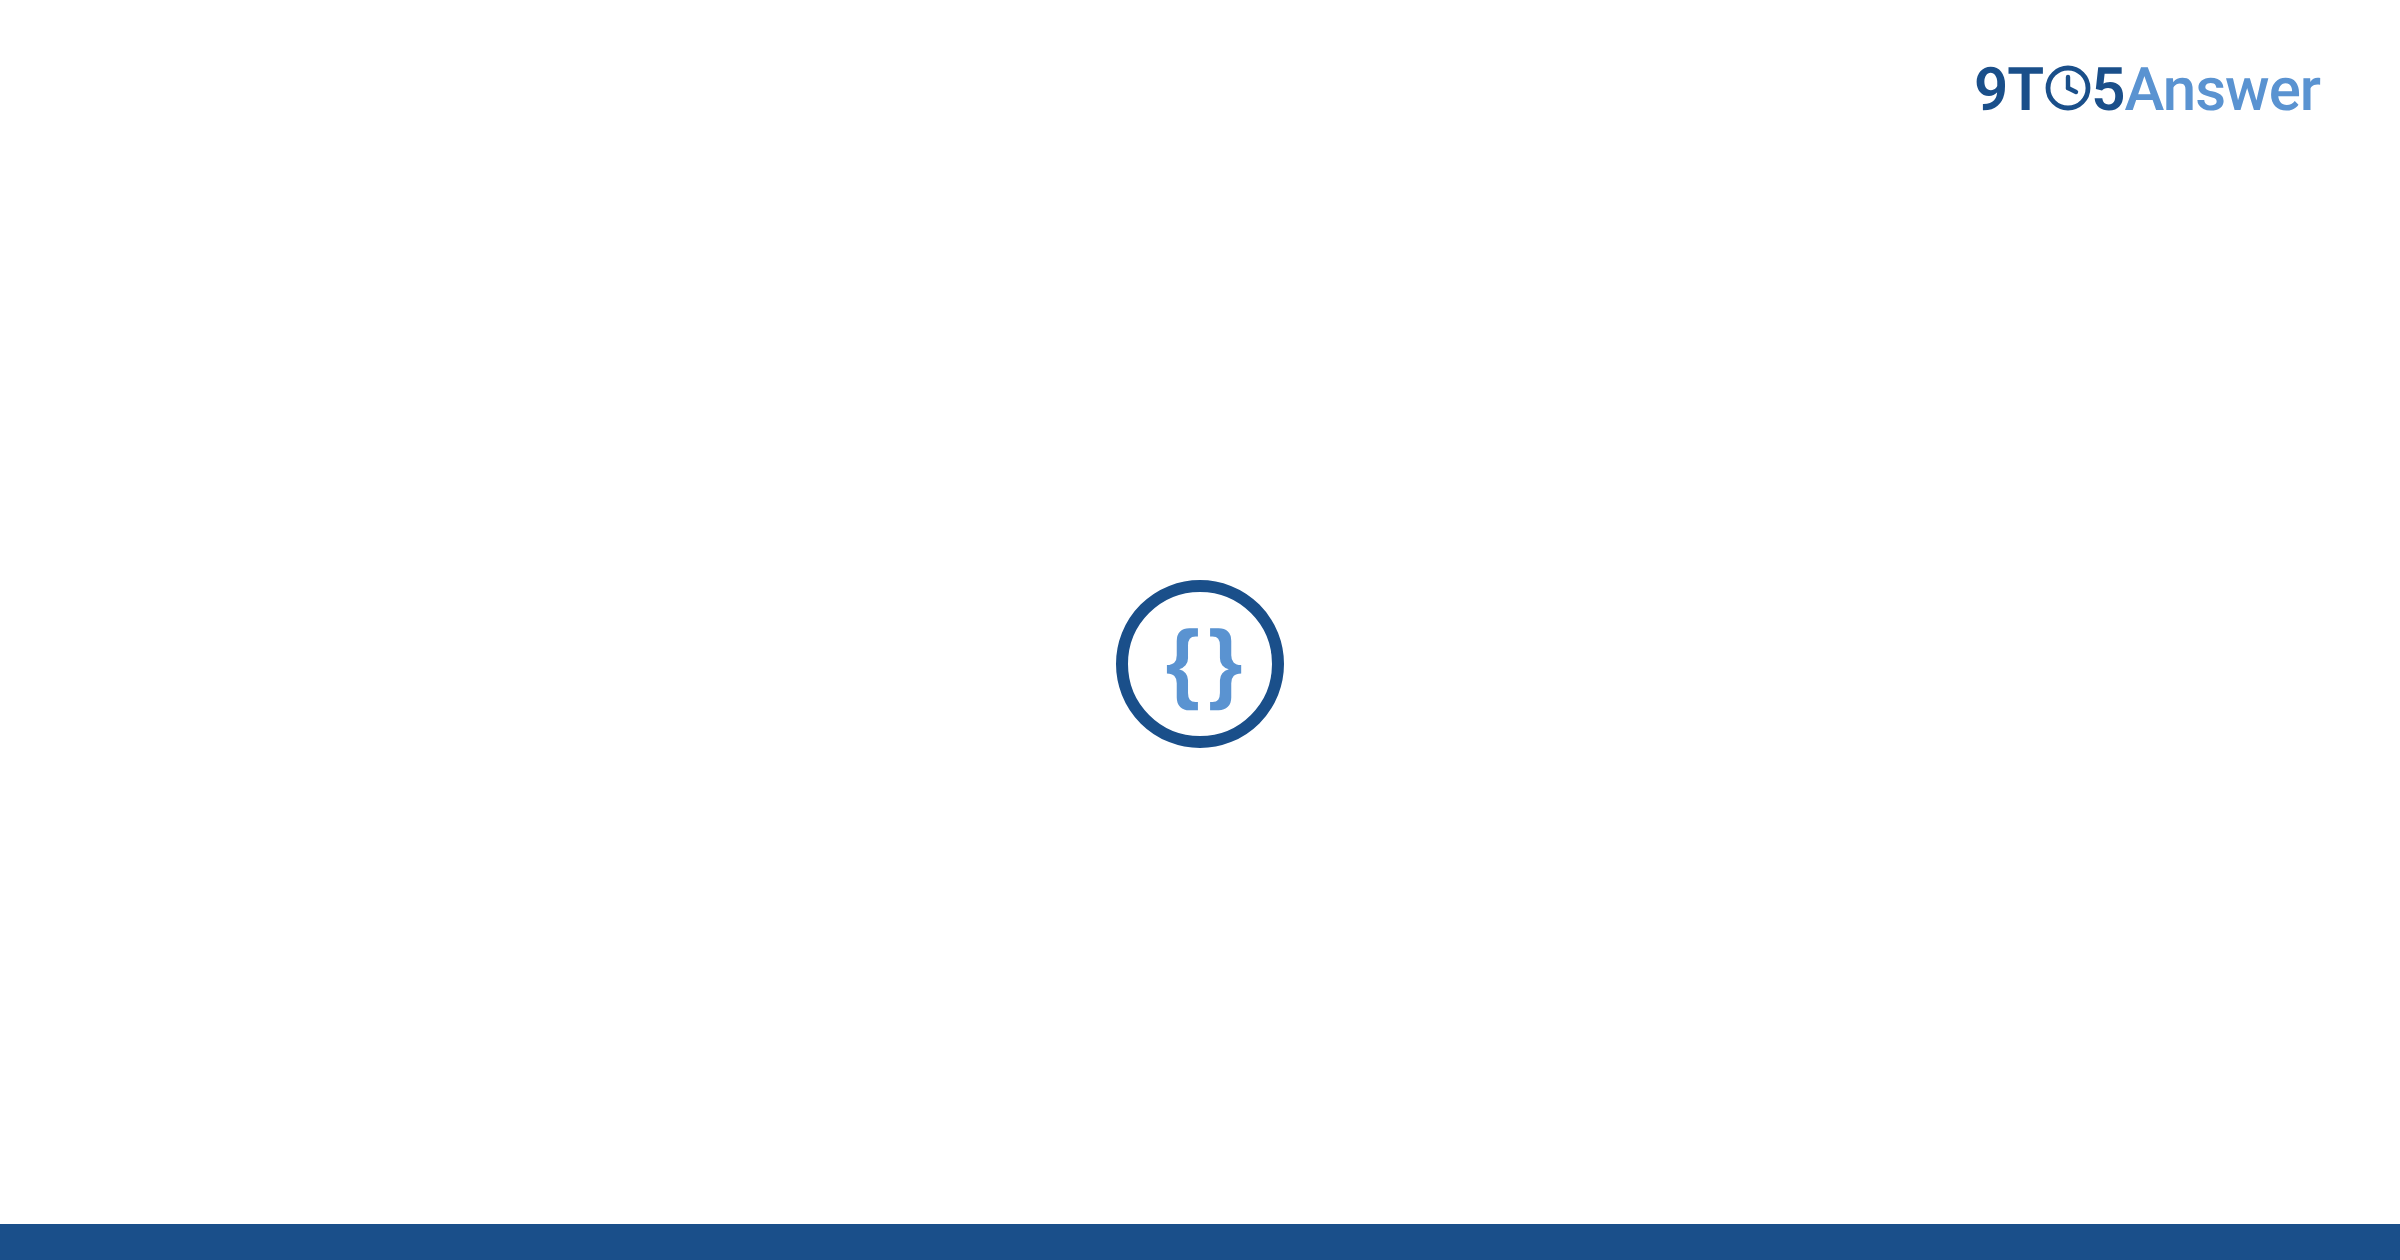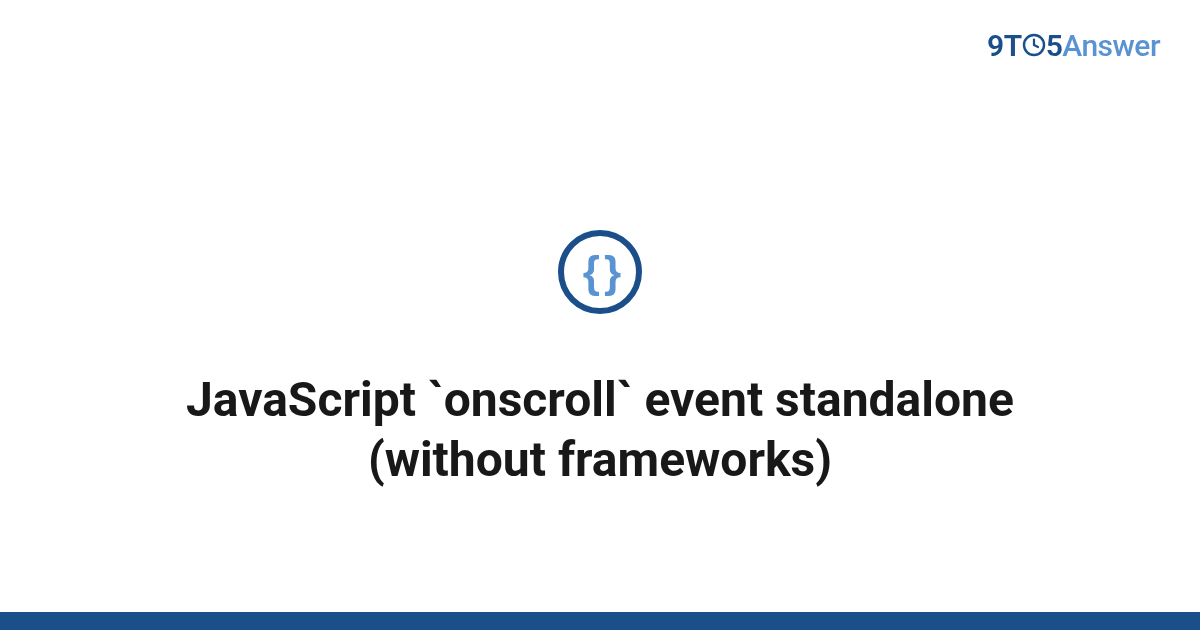--- a/index.html
+++ b/index.html
@@ -78,16 +78,15 @@
         <circle cx="12" cy="12" r="10" fill="none" stroke="#1a4f8a" stroke-width="2.4"></circle>
         <line x1="12" y1="12" x2="12" y2="6.5" stroke="#1a4f8a" stroke-width="2.2" stroke-linecap="round"></line>
         <line x1="12" y1="12" x2="16" y2="14" stroke="#1a4f8a" stroke-width="2.2" stroke-linecap="round"></line>
       </svg></span><span class="five">5</span><span class="answer">Answer</span>
 </div>
 
 <div class="center">
   <div class="icon-circle">
     <span class="braces">{ }</span>
   </div>
-  <h1 class="title">JavaScript `onscroll` event standalone (without frameworks)</h1>
 </div>
 
 <div class="footer-bar"></div>
 
 </body></html>

